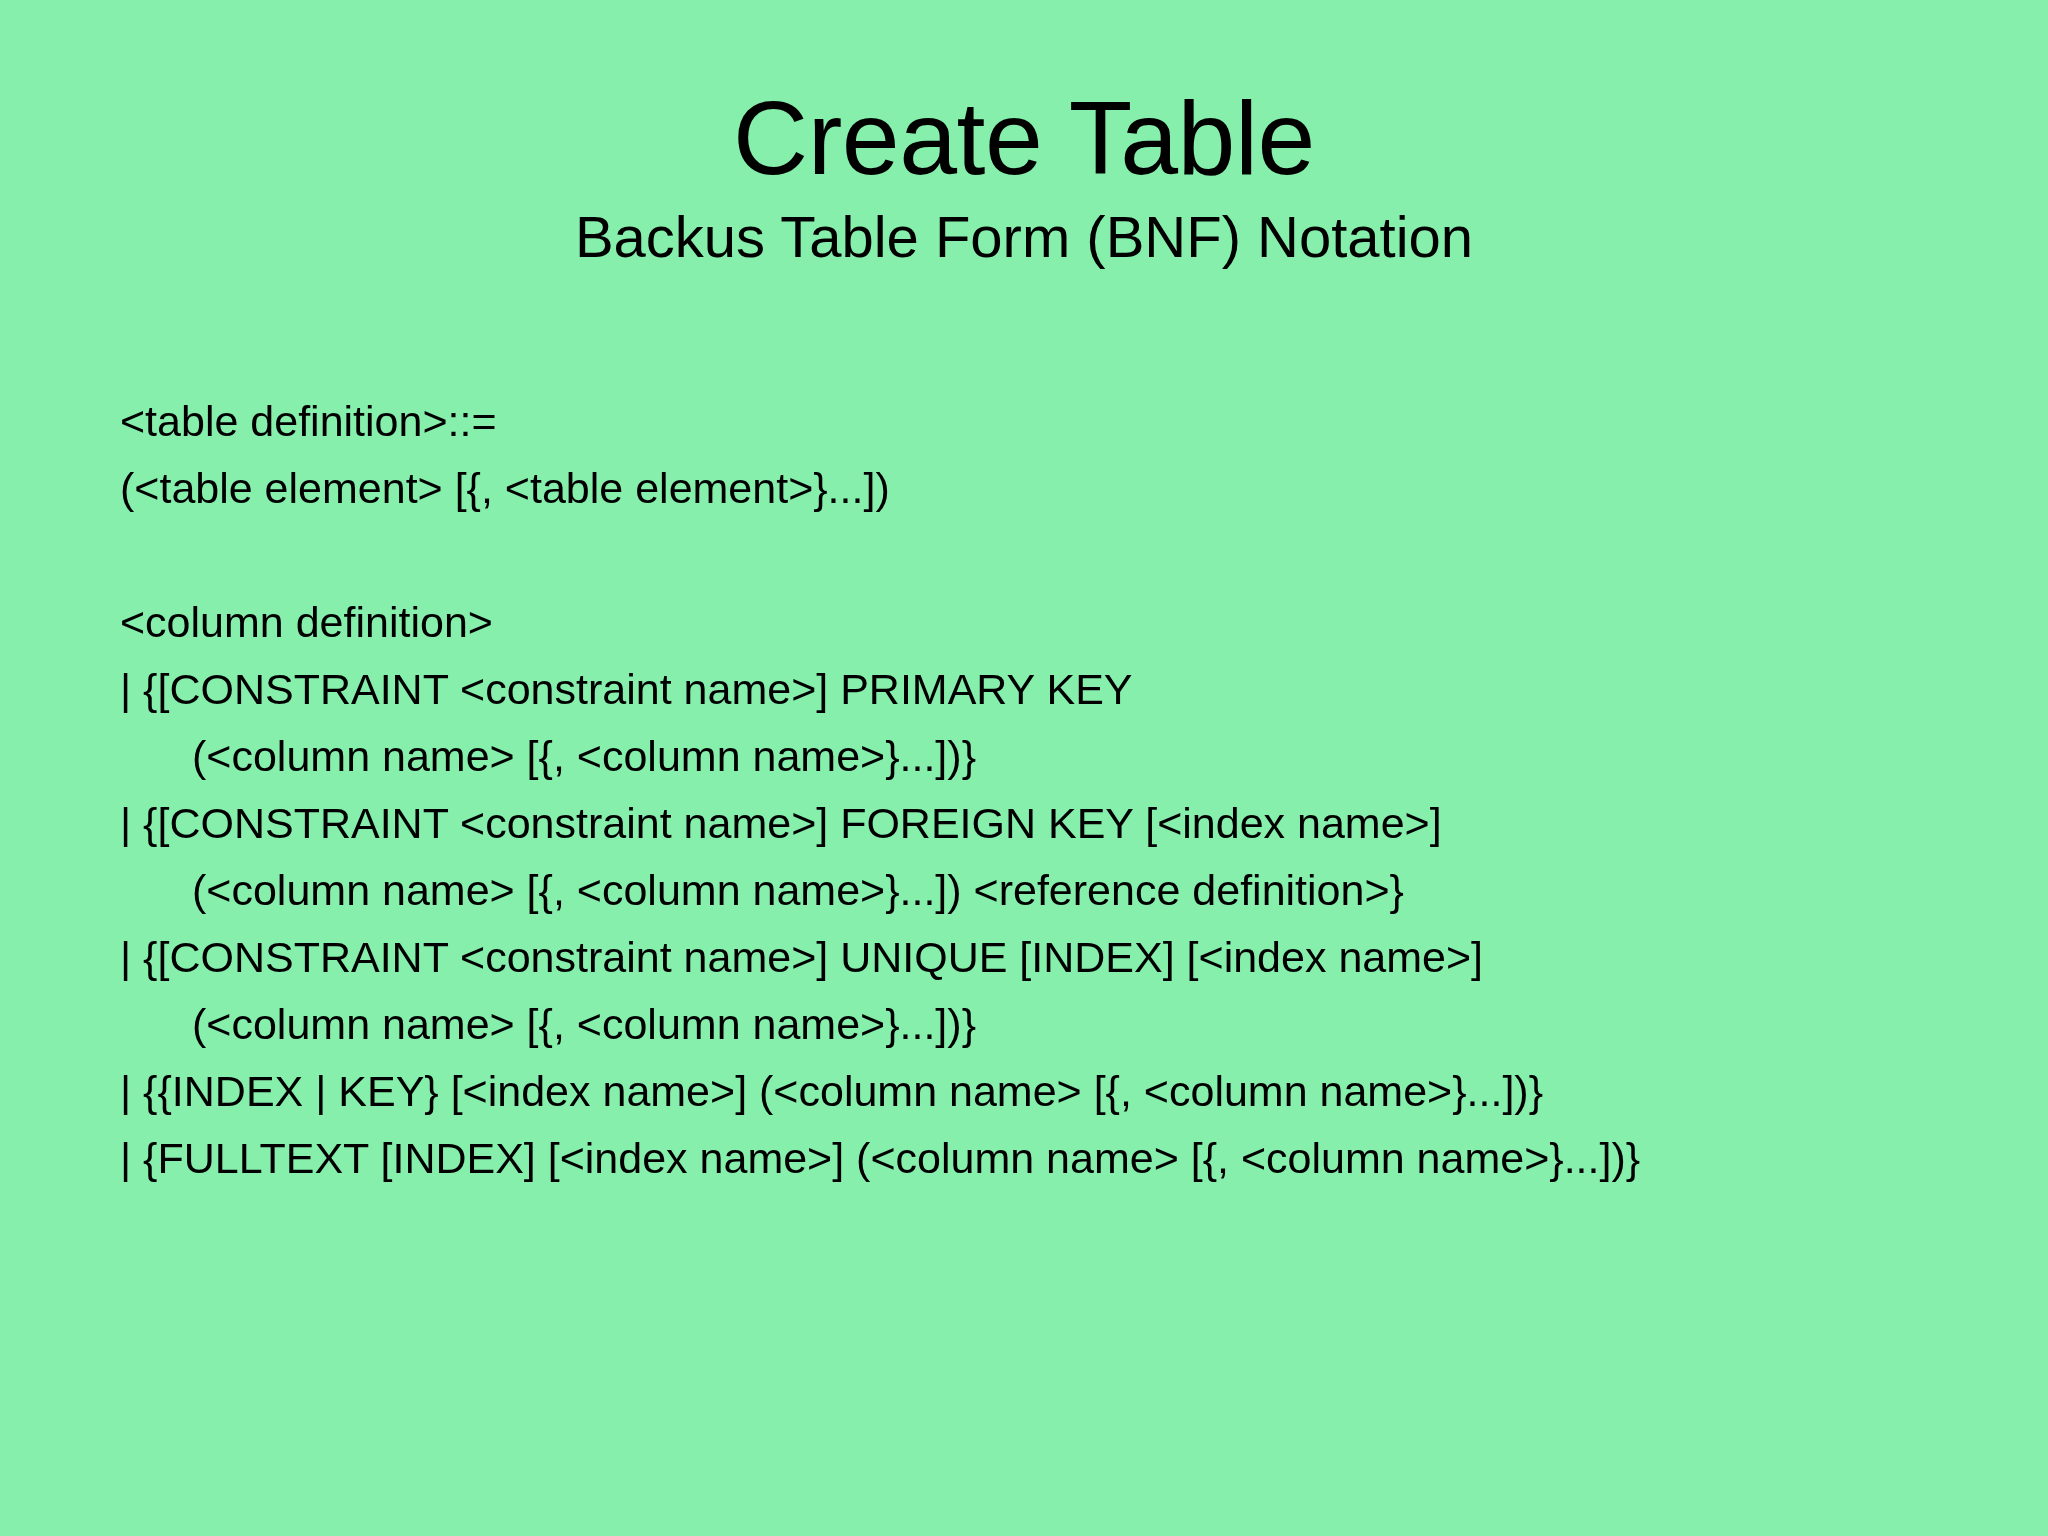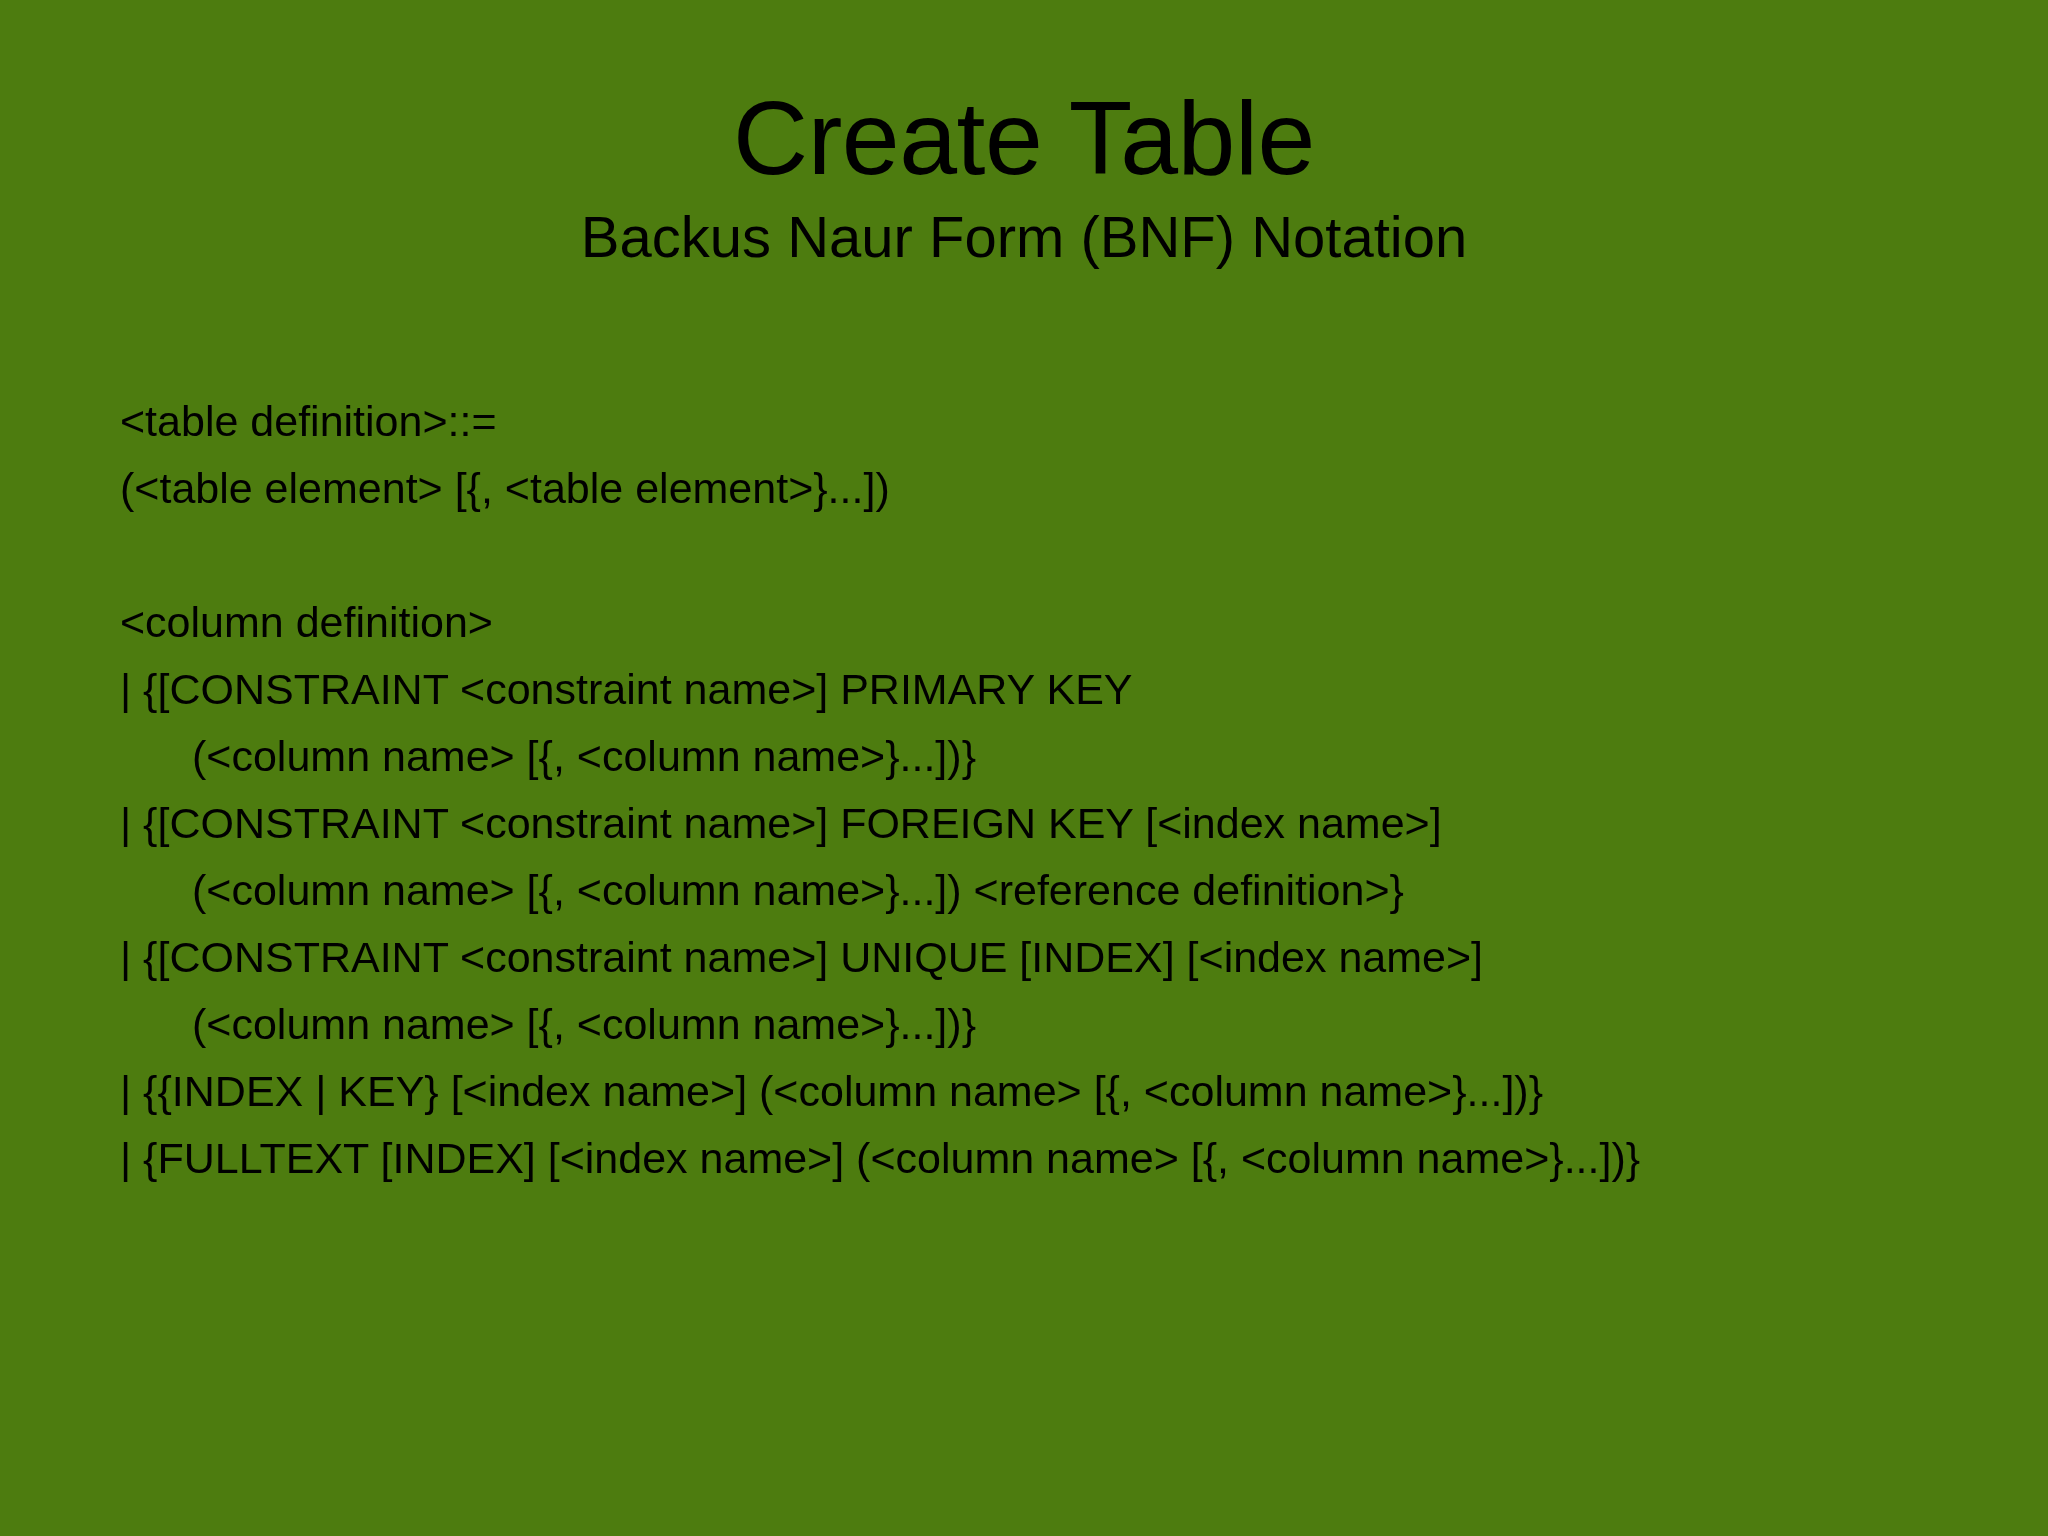--- a/index.html
+++ b/index.html
@@ -11,21 +11,21 @@
     height: 1536px;
     background: #ffffff;
     font-family: "Liberation Sans", sans-serif;
     color: #000000;
     overflow: hidden;
   }
   .slide {
     position: relative;
     width: 2048px;
     height: 1536px;
-    background: #4d7c0f;
+    background: #86efac;
     box-sizing: border-box;
   }
   .title-block {
     position: absolute;
     top: 82px;
     left: 0;
     width: 2048px;
     text-align: center;
   }
   .slide-title {
@@ -66,21 +66,21 @@
     height: 67px;
   }
 </style>
 </head>
 <body>
 
 <div class="slide">
 
   <div class="title-block">
     <h1 class="slide-title">Create Table</h1>
-    <h2 class="slide-subtitle">Backus Naur Form (BNF) Notation</h2>
+    <h2 class="slide-subtitle">Backus Table Form (BNF) Notation</h2>
   </div>
 
   <div class="body-block" id="bnf-body">
       <div class="bnf-line">&lt;table definition&gt;::=</div>
       <div class="bnf-line">(&lt;table element&gt; [{, &lt;table element&gt;}...])</div>
       <div class="bnf-line blank"></div>
       <div class="bnf-line">&lt;column definition&gt;</div>
       <div class="bnf-line">| {[CONSTRAINT &lt;constraint name&gt;] PRIMARY KEY</div>
       <div class="bnf-line indent">(&lt;column name&gt; [{, &lt;column name&gt;}...])}</div>
       <div class="bnf-line">| {[CONSTRAINT &lt;constraint name&gt;] FOREIGN KEY [&lt;index name&gt;]</div>

